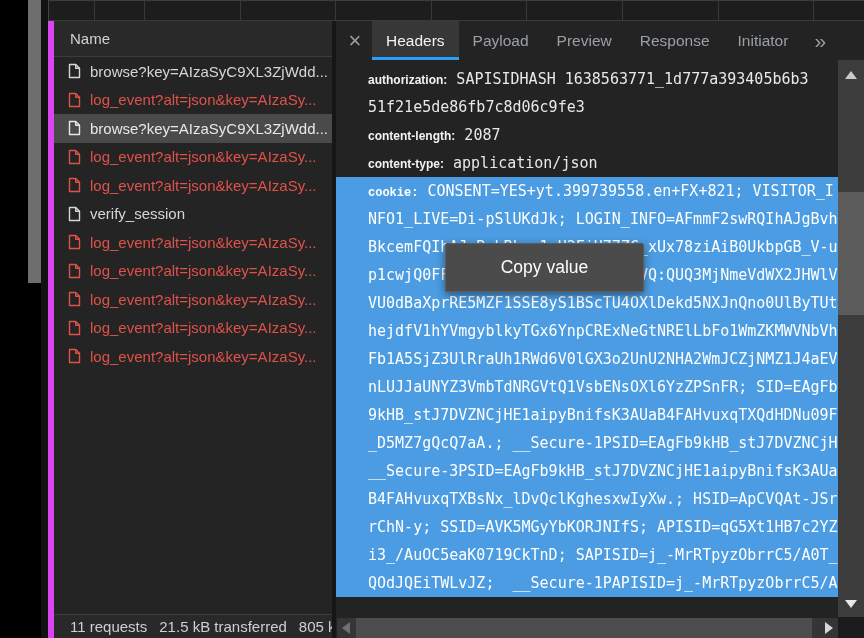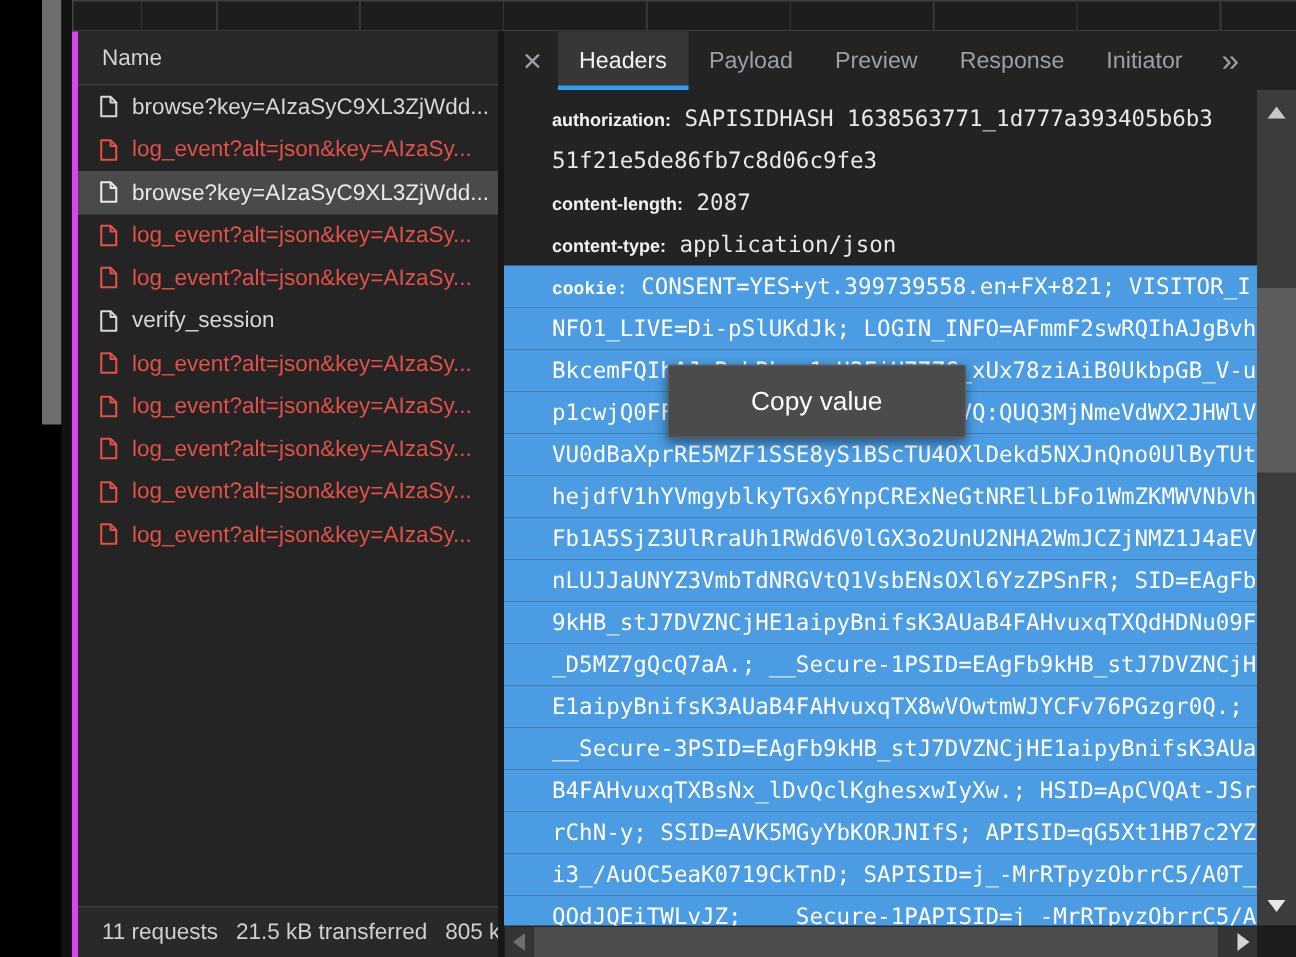--- a/index.html
+++ b/index.html
@@ -12,30 +12,30 @@
 
   
   .top-strip{position:absolute;left:48px;top:0;width:816px;height:21px;background:#1d1d1d;
              box-sizing:border-box;border-top:1px solid #3e3e3e;border-bottom:1px solid #3a3a3a;
              border-left:1px solid #444;
              background-image:repeating-linear-gradient(to right,#383838 0 1px,transparent 1px 95.6px);
              background-position:95px 0;}
 
   
   .left-panel{position:absolute;left:48px;top:21px;width:284px;height:617px;background:#242424;
-              box-sizing:border-box;border-left:4px solid #d946ef;overflow:hidden;}
+              box-sizing:border-box;border-left:6px solid #d946ef;overflow:hidden;}
   .col-header{height:36px;line-height:35px;padding-left:16px;background:#292929;
               border-bottom:1px solid #3d3d3d;color:#d2d2d2;font-size:15px;box-sizing:border-box;}
   .req-row{height:28.5px;display:flex;align-items:center;padding-left:14px;gap:9px;
            color:#d6d6d6;font-size:15px;cursor:default;}
   .req-row.error{color:#e0514a;}
   .req-row.selected{background:#4a4a4a;color:#e8e8e8;}
   .doc-icon{display:flex;align-items:center;flex:0 0 auto;}
   .req-label{white-space:nowrap;overflow:hidden;}
-  .status-bar{position:absolute;left:0;bottom:0;width:100%;height:34px;background:#292929;
+  .status-bar{position:absolute;left:0;bottom:0;width:100%;height:24px;background:#292929;
               border-top:1px solid #3d3d3d;box-sizing:border-box;display:flex;align-items:center;
               padding-left:16px;gap:12px;color:#cfcfcf;font-size:15px;white-space:nowrap;overflow:hidden;}
   .status-bar span{flex:0 0 auto;}
 
   .panel-gap{position:absolute;left:332px;top:21px;width:4px;height:617px;background:#161616;}
 
   
   .right-panel{position:absolute;left:336px;top:21px;width:528px;height:617px;background:#232323;}
   .tabs-row{height:39px;display:flex;align-items:stretch;}
   .close-btn{width:34px;display:flex;align-items:center;justify-content:center;color:#9aa0a6;
@@ -222,21 +222,20 @@
       <div class="hline sel"><span class="hname">cookie:</span> <span>CONSENT=YES+yt.399739558.en+FX+821; VISITOR_I</span></div>
       <div class="hline sel"><span>NFO1_LIVE=Di-pSlUKdJk; LOGIN_INFO=AFmmF2swRQIhAJgBvh</span></div>
       <div class="hline sel"><span>BkcemFQIhAJgBvhBkce1xU2FiU77ZC_xUx78ziAiB0UkbpGB_V-u</span></div>
       <div class="hline sel"><span>p1cwjQ0FFUkNUQmtTkpqWGRMQ1dn9kVQ:QUQ3MjNmeVdWX2JHWlV</span></div>
       <div class="hline sel"><span>VU0dBaXprRE5MZF1SSE8yS1BScTU4OXlDekd5NXJnQno0UlByTUt</span></div>
       <div class="hline sel"><span>hejdfV1hYVmgyblkyTGx6YnpCRExNeGtNRElLbFo1WmZKMWVNbVh</span></div>
       <div class="hline sel"><span>Fb1A5SjZ3UlRraUh1RWd6V0lGX3o2UnU2NHA2WmJCZjNMZ1J4aEV</span></div>
       <div class="hline sel"><span>nLUJJaUNYZ3VmbTdNRGVtQ1VsbENsOXl6YzZPSnFR; SID=EAgFb</span></div>
       <div class="hline sel"><span>9kHB_stJ7DVZNCjHE1aipyBnifsK3AUaB4FAHvuxqTXQdHDNu09F</span></div>
       <div class="hline sel"><span>_D5MZ7gQcQ7aA.; __Secure-1PSID=EAgFb9kHB_stJ7DVZNCjH</span></div>
-      <div class="hline sel"><span>E1aipyBnifsK3AUaB4FAHvuxqTX8wVOwtmWJYCFv76PGzgr0Q.;</span></div>
       <div class="hline sel"><span>__Secure-3PSID=EAgFb9kHB_stJ7DVZNCjHE1aipyBnifsK3AUa</span></div>
       <div class="hline sel"><span>B4FAHvuxqTXBsNx_lDvQclKghesxwIyXw.; HSID=ApCVQAt-JSr</span></div>
       <div class="hline sel"><span>rChN-y; SSID=AVK5MGyYbKORJNIfS; APISID=qG5Xt1HB7c2YZ</span></div>
       <div class="hline sel"><span>i3_/AuOC5eaK0719CkTnD; SAPISID=j_-MrRTpyzObrrC5/A0T_</span></div>
       <div class="hline sel"><span>QOdJQEiTWLvJZ;  __Secure-1PAPISID=j_-MrRTpyzObrrC5/A0</span></div>
     </div>
 
   <div class="vscroll">
     <div class="va-up"></div>
     <div class="vthumb"></div>

